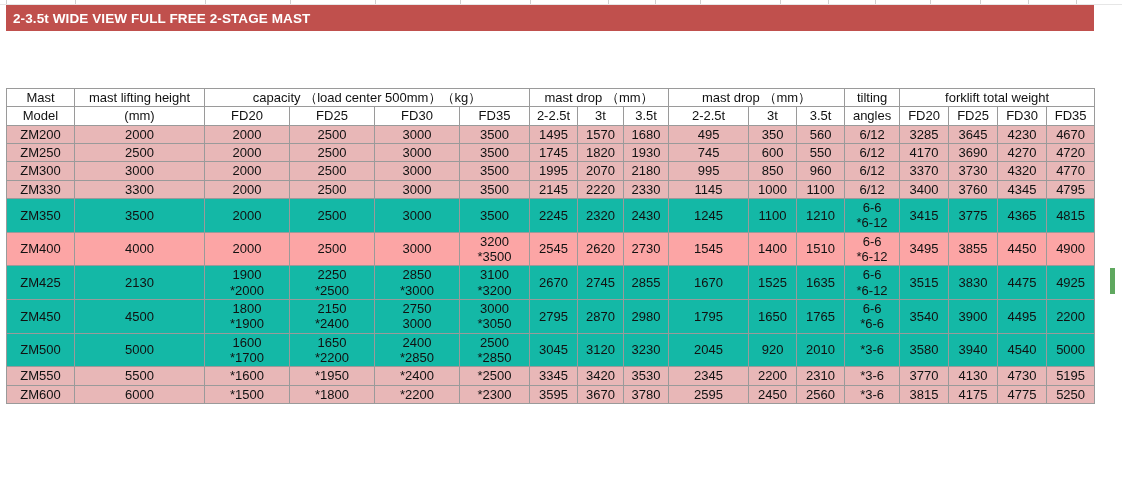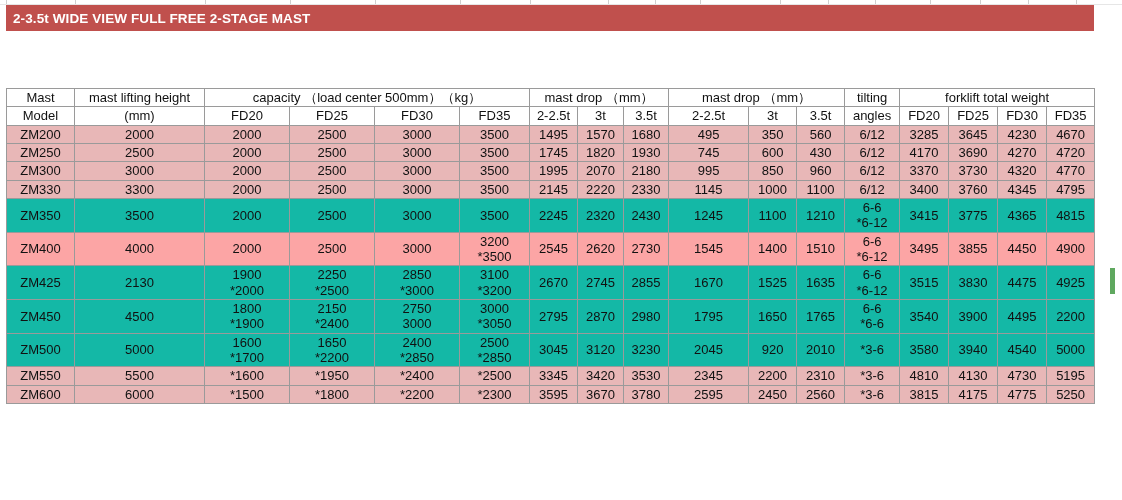--- a/index.html
+++ b/index.html
@@ -190,21 +190,21 @@
           <td>2500</td>
           <td>2000</td>
           <td>2500</td>
           <td>3000</td>
           <td>3500</td>
           <td>1745</td>
           <td>1820</td>
           <td>1930</td>
           <td>745</td>
           <td>600</td>
-          <td>430</td>
+          <td>550</td>
           <td>6/12</td>
           <td>4170</td>
           <td>3690</td>
           <td>4270</td>
           <td>4720</td>
         </tr>
         <tr class="row-a">
           <td>ZM300</td>
           <td>3000</td>
           <td>2000</td>
@@ -344,21 +344,21 @@
           <td>*1950</td>
           <td>*2400</td>
           <td>*2500</td>
           <td>3345</td>
           <td>3420</td>
           <td>3530</td>
           <td>2345</td>
           <td>2200</td>
           <td>2310</td>
           <td>*3-6</td>
-          <td>4810</td>
+          <td>3770</td>
           <td>4130</td>
           <td>4730</td>
           <td>5195</td>
         </tr>
         <tr class="row-a">
           <td>ZM600</td>
           <td>6000</td>
           <td>*1500</td>
           <td>*1800</td>
           <td>*2200</td>

